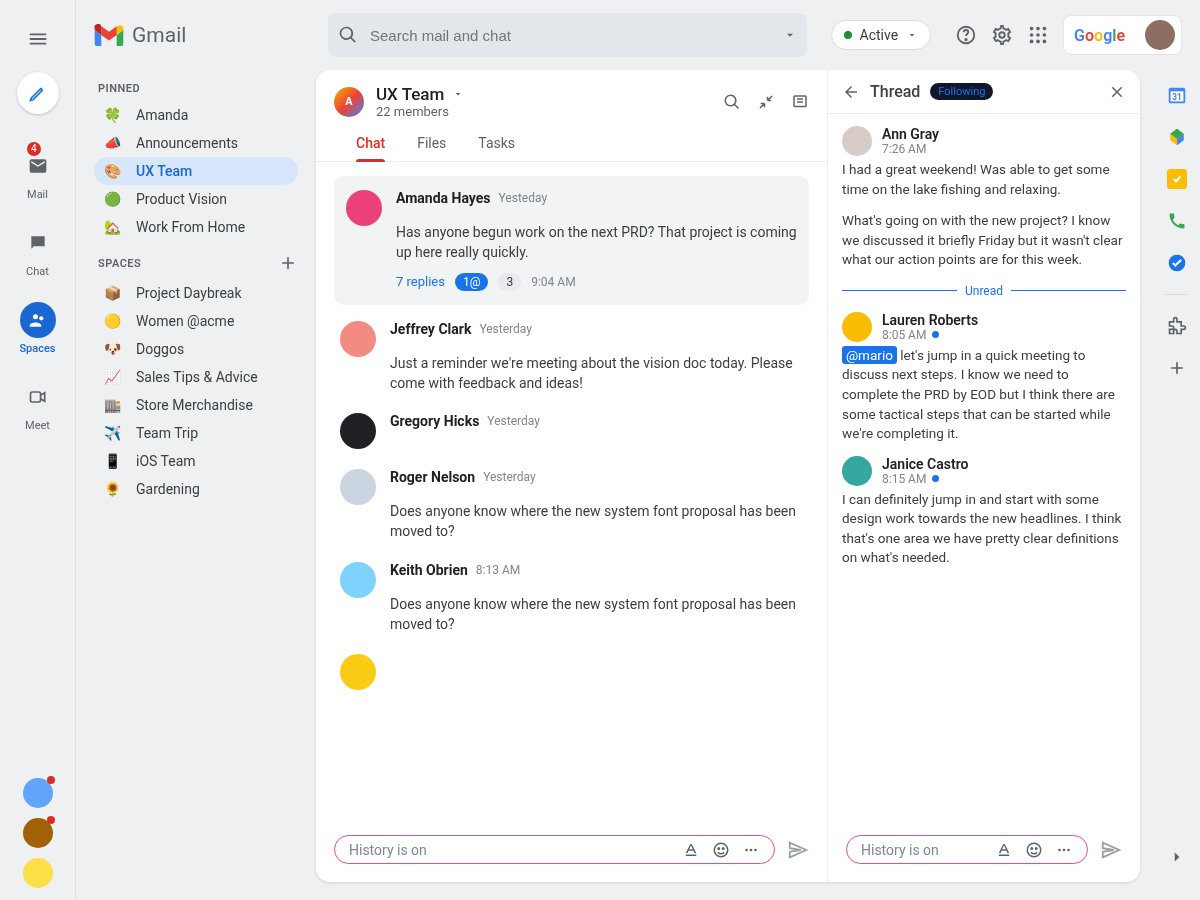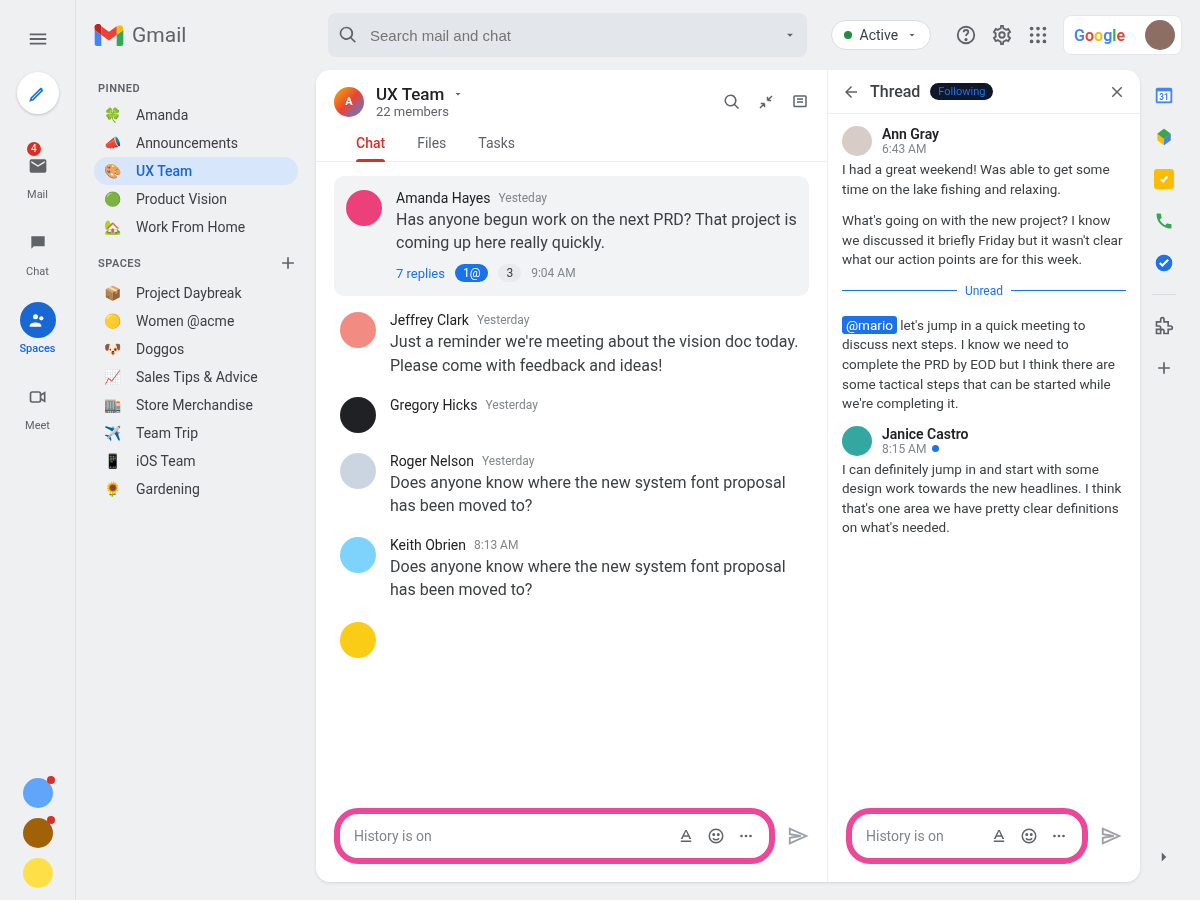--- a/index.html
+++ b/index.html
@@ -133,31 +133,31 @@
   .tab { padding:6px 0 10px; font-size:14px; color:#5f6368; cursor:pointer; position:relative;}
   .tab.active { color:#d93025; font-weight:500;}
   .tab.active::after{content:'';position:absolute;left:0;right:0;bottom:-1px;height:3px;border-radius:3px 3px 0 0;background:#d93025;}
   .messages { flex:1; overflow:auto; padding: 14px 18px 0;}
   .msg { display:flex; gap:14px; padding:10px 6px;}
   .msg.highlight { background:#f1f3f4; border-radius:10px; padding:14px 12px; margin-bottom:6px;}
   .msg-avatar{ width:36px;height:36px;border-radius:50%; flex-shrink:0;}
   .msg-avatar.sm{ width:30px;height:30px; margin-top:0;}
   .msg-body{ flex:1; }
   .msg-head{ display:flex; align-items:center; gap:8px;}
-  .msg-name{ font-weight:400; font-size:14px; color:#202124;}
+  .msg-name{ font-weight:700; font-size:14px; color:#202124;}
   .msg-time{ font-size:12px; color:#80868b;}
-  .msg-text{ font-size:16px; color:#3c4043; line-height:1.45; margin-top:2px;}
+  .msg-text{ font-size:14px; color:#3c4043; line-height:1.45; margin-top:16px;}
   .replies-row{ display:flex; align-items:center; gap:10px; margin-top:10px; font-size:13px;}
   .replies-link{ color:#1a73e8; font-weight:400; cursor:pointer;}
   .pill{ border-radius:12px; padding:2px 8px; font-size:12px;}
   .pill-blue{ background:#1a73e8;color:#fff;}
   .pill-grey{ background:#e8eaed;color:#3c4043;}
   .compose-row{ display:flex; align-items:center; gap:12px; padding: 14px 18px 18px;}
   .compose-box{
-    flex:1; border:6px solid #ec4899; border-radius:24px; height:56px;
+    flex:1; border:1px solid #ec4899; border-radius:24px; height:29px;
     display:flex; align-items:center; padding:0 14px; gap:12px; color:#5f6368;
   }
   .compose-box .hist{ flex:1; font-size:14px; color:#80868b;}
   .mini-icon{ width:18px;height:18px; color:#5f6368; cursor:pointer;}
   .send-icon{ width:22px;height:22px; color:#9aa0a6; cursor:pointer;}
   
   .thread {
     width:312px; display:flex; flex-direction:column; overflow:hidden;
   }
   .thread-header{
@@ -174,21 +174,21 @@
   .tmsg-head .info{display:flex;flex-direction:column;}
   .tmsg-name{ font-size:14px; font-weight:600;}
   .tmsg-time{ font-size:12px; color:#80868b; display:flex; align-items:center; gap:6px;}
   .blue-dot{ width:7px;height:7px;background:#1a73e8;border-radius:50%; display:inline-block;}
   .tmsg-text{ font-size:13.5px; color:#3c4043; line-height:1.45; margin-top:4px;}
   .mention{ background:#1a73e8;color:#fff;padding:1px 4px;border-radius:3px;}
   .unread-divider{ display:flex;align-items:center;gap:8px;color:#1a73e8;font-size:12px;margin:8px 0;}
   .unread-divider .line{ flex:1;height:1px;background:#1a73e8;}
   
   .rightrail {
-    width:48px; padding:14px 0; display:flex; flex-direction:column; align-items:center; gap:20px;
+    width:48px; padding:14px 0; display:flex; flex-direction:column; align-items:flex-end; gap:20px;
   }
   .rr-icon{ width:22px;height:22px; cursor:pointer; display:flex; align-items:center; justify-content:center;}
   .rr-sep{ width:24px;height:1px;background:#dadce0;}
   .rr-expand{ margin-top:auto; }
   svg { display:block; }
 </style>
 </head>
 <body>
 
 <div class="app">
@@ -507,33 +507,40 @@
               <svg class="thread-close" width="18" height="18" viewBox="0 0 24 24" fill="#5f6368">
                   <path d="M19 6.4L17.6 5 12 10.6 6.4 5 5 6.4 10.6 12 5 17.6 6.4 19 12 13.4 17.6 19 19 17.6 13.4 12z"></path>
                 </svg>
             </div>
             <div class="thread-msgs">
               <div class="tmsg">
                 <div class="tmsg-head">
                   <div class="msg-avatar sm" style="background:#d7ccc8"></div>
                   <div class="info">
                     <span class="tmsg-name">Ann Gray</span>
-                    <span class="tmsg-time">6:43 AM</span>
+                    <span class="tmsg-time">7:26 AM</span>
                   </div>
                 </div>
                 <div class="tmsg-text">I had a great weekend! Was able to get some time on the lake fishing and relaxing.</div>
                 <div class="tmsg-text" style="margin-top:12px">What's going on with the new project? I know we discussed it briefly Friday but it wasn't clear what our action points are for this week.</div>
               </div>
               <div class="unread-divider">
                 <div class="line"></div>
                   <span>Unread</span>
                   <div class="line"></div>
               </div>
               <div id="thread-list">
                   <div class="tmsg">
+                    <div class="tmsg-head">
+                      <div class="msg-avatar sm" style="background: rgb(251, 188, 4);"></div>
+                      <div class="info">
+                        <span class="tmsg-name">Lauren Roberts</span>
+                        <span class="tmsg-time">8:05 AM <span class="blue-dot"></span></span>
+                      </div>
+                    </div>
                     <div class="tmsg-text"><span class="mention">@mario</span> let's jump in a quick meeting to discuss next steps. I know we need to complete the PRD by EOD but I think there are some tactical steps that can be started while we're completing it.</div>
                   </div>
                   <div class="tmsg">
                     <div class="tmsg-head">
                       <div class="msg-avatar sm" style="background: rgb(52, 167, 161);"></div>
                       <div class="info">
                         <span class="tmsg-name">Janice Castro</span>
                         <span class="tmsg-time">8:15 AM <span class="blue-dot"></span></span>
                       </div>
                     </div>

